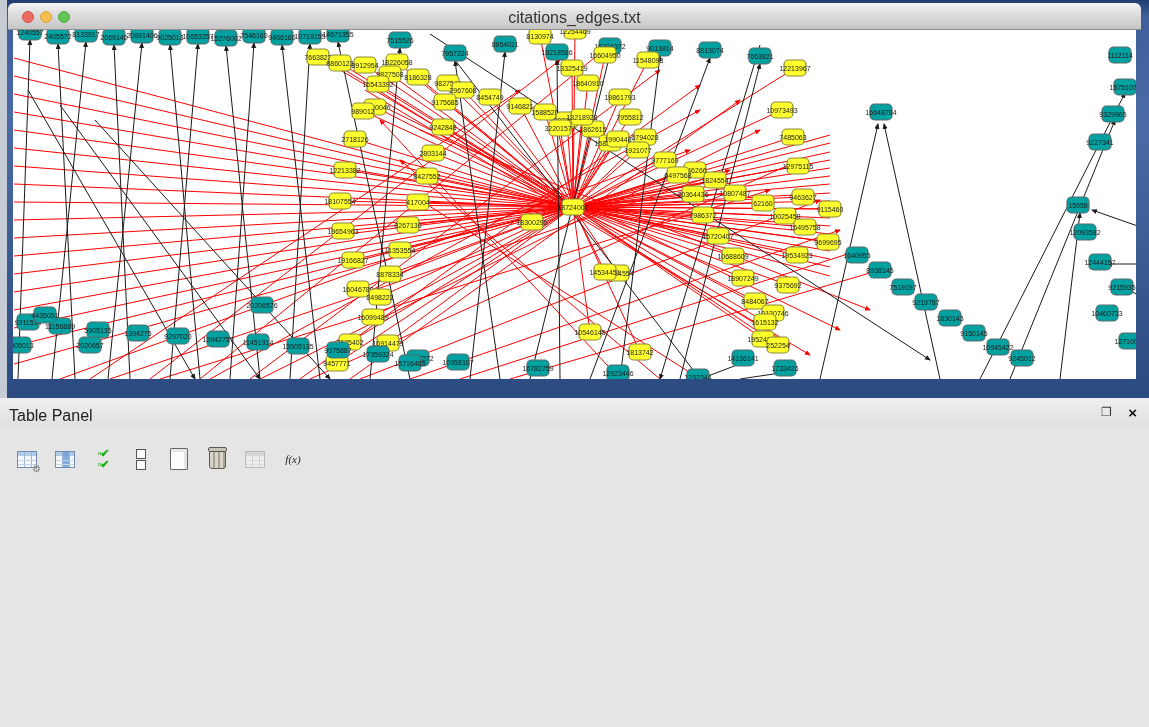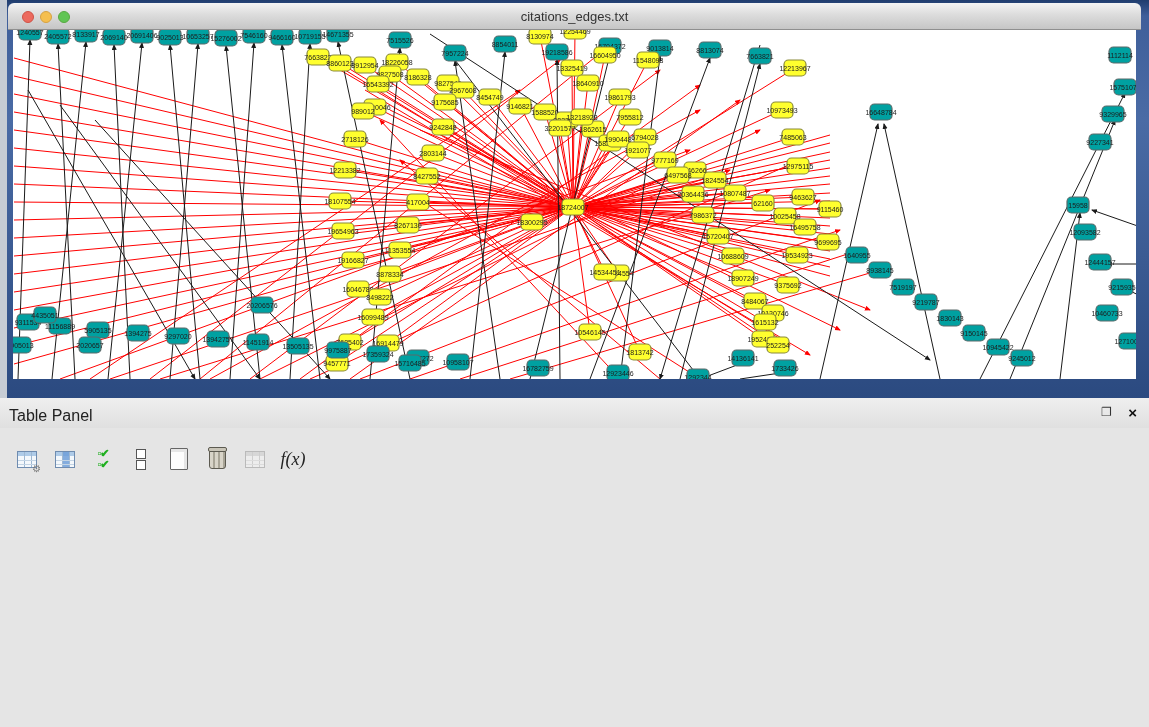--- a/index.html
+++ b/index.html
@@ -3,21 +3,21 @@
 <meta charset="utf-8">
 <style>
   html,body{margin:0;padding:0;}
   body{width:1149px;height:727px;overflow:hidden;font-family:"Liberation Sans",sans-serif;background:#e5e5e5;position:relative;}
 
   
   .desktop{position:absolute;left:0;top:0;width:1149px;height:398px;background:linear-gradient(180deg,#203d6e 0%,#3f5f9a 4%,#4a6ba5 30%,#2b4a80 100%);}
   .desktop-left-strip{position:absolute;left:0;top:0;width:7px;height:398px;background:#c6ccd4;}
   .net-window{position:absolute;left:8px;top:3px;width:1133px;height:393px;border-radius:6px 6px 0 0;background:transparent;}
   .titlebar{position:absolute;left:0;top:0;width:100%;height:27px;border-radius:6px 6px 0 0;background:linear-gradient(180deg,#f4f4f4 0%,#dcdcdc 45%,#c6c6c6 100%);border-bottom:1px solid #8f8f8f;box-sizing:border-box;}
-  .title-text{position:absolute;left:0;right:0;top:6px;text-align:center;font-size:13px;color:#333;}
+  .title-text{position:absolute;left:0;right:0;top:6px;text-align:center;font-size:16px;color:#333;}
   .tl{position:absolute;top:8px;width:12px;height:12px;border-radius:50%;box-sizing:border-box;}
   .tl-red{left:14px;background:#ec6a5e;border:1px solid #ce5347;}
   .tl-yellow{left:32px;background:#f5bf4f;border:1px solid #d6a243;}
   .tl-green{left:50px;background:#61c554;border:1px solid #58a942;}
   .canvas{position:absolute;left:5px;top:27px;width:1123px;height:349px;background:#ffffff;overflow:hidden;}
   .canvas svg{display:block;}
 
   
   .table-panel{position:absolute;left:0;top:398px;width:1149px;height:329px;background:#e5e5e5;}
   .tp-titlebar{position:absolute;left:0;top:0;width:100%;height:30px;background:linear-gradient(180deg,#efefef,#e0e0e0);}
@@ -32,21 +32,21 @@
   .mini-table:before{content:"";position:absolute;left:6px;top:0;bottom:0;width:1px;background:#9db7d2;box-shadow:7px 0 0 #9db7d2;}
   .mini-table:after{content:"";position:absolute;left:0;right:0;top:8px;height:1px;background:#c3d4e4;box-shadow:0 4px 0 #c3d4e4;}
   .gear-badge{position:absolute;right:-1px;bottom:-2px;font-size:10px;color:#7b7b7b;line-height:10px;}
   .col-hl{position:absolute;left:7px;top:0;width:6px;height:100%;background:#6f9fd8;opacity:.85;}
   .checks{font-size:11px;color:#1faf1f;line-height:10px;font-weight:bold;letter-spacing:-1px;}
   .checks div{height:11px;}
   .sq2 div{width:8px;height:8px;border:1px solid #555;background:#fff;margin:1px 0;}
   .doc{width:16px;height:20px;background:#fdfdfd;border:1px solid #666;border-radius:1px;box-shadow:inset -3px 3px 0 #e6e6e6;}
   .trash{width:15px;height:17px;background:repeating-linear-gradient(90deg,#d8d4c8 0 3px,#a8a496 3px 5px);border:1px solid #5c5a50;border-radius:2px 2px 3px 3px;position:relative;}
   .trash:before{content:"";position:absolute;left:-2px;top:-4px;width:17px;height:3px;background:#c9c5b8;border:1px solid #5c5a50;border-radius:2px;}
-  .fx{font-family:"Liberation Serif",serif;font-style:italic;font-size:18px;color:#222;}
+  .fx{font-family:"Liberation Serif",serif;font-style:italic;font-size:11px;color:#222;}
   .disabled{opacity:.45;filter:grayscale(1);}
 
   .divider-grip{position:absolute;left:568px;top:399px;width:12px;height:7px;border-radius:2px;background:#cfcfcf;box-shadow:inset 0 0 0 1px #aaa;}
 </style>
 </head>
 <body>
 
 <div class="desktop">
   <div class="desktop-left-strip"></div>
   <div class="net-window">

